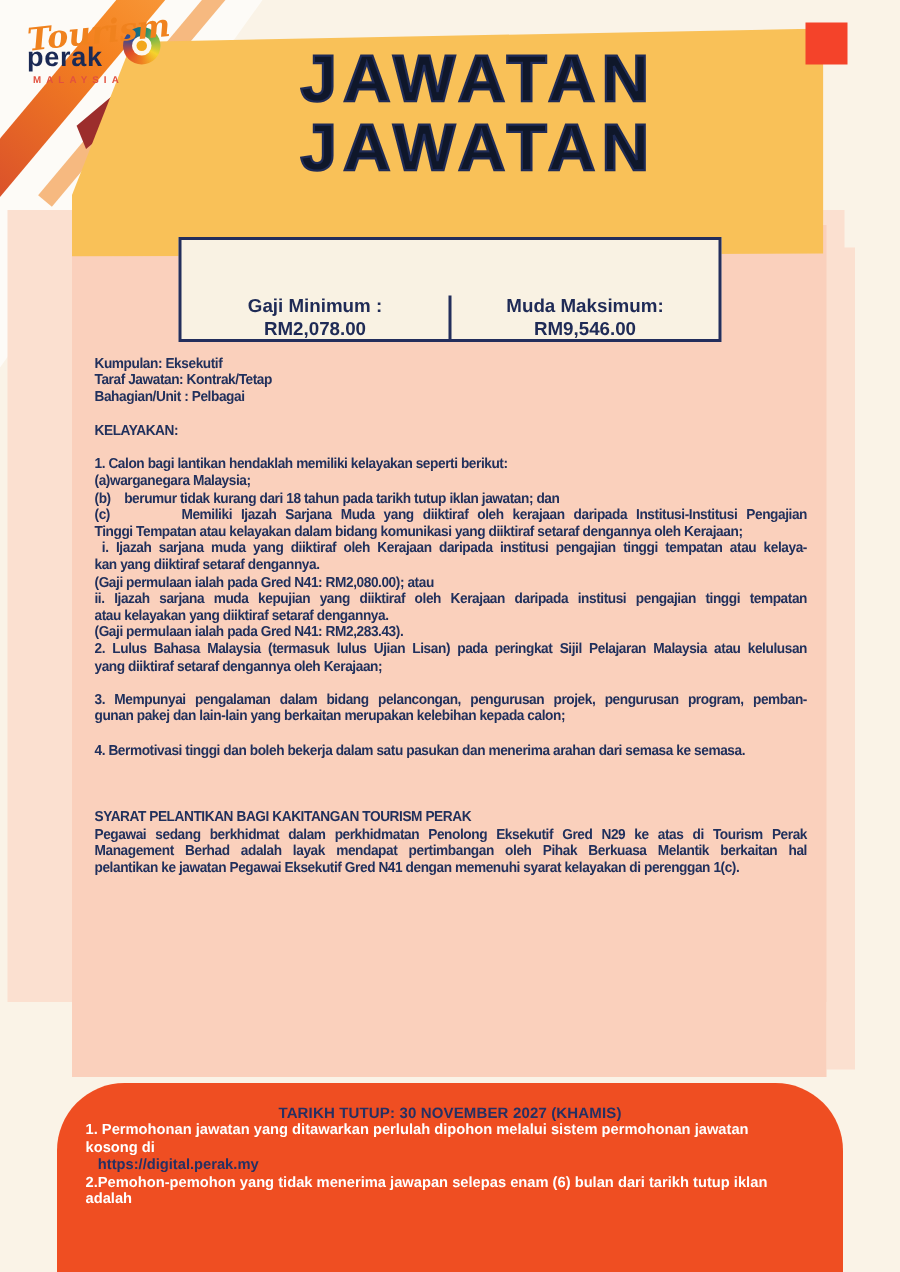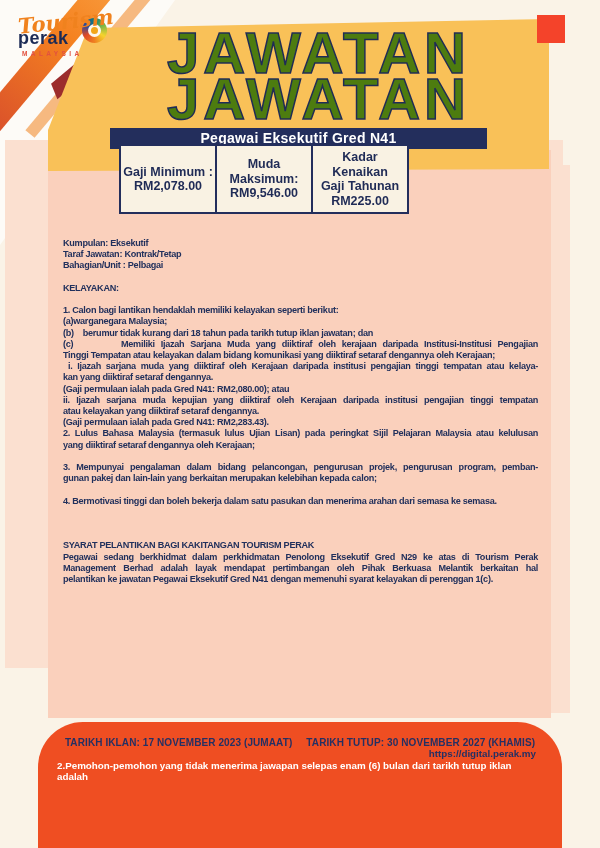--- a/index.html
+++ b/index.html
@@ -33,46 +33,46 @@
 
   
   .pink-light-a{left:5px;top:140px;width:558px;height:528px;background:#fbe0d0;}
   .pink-light-b{left:551px;top:165px;width:19px;height:548px;background:#fbe0d0;}
   .pink-main{left:48px;top:150px;width:503px;height:568px;background:#fad0bc;}
   .yellow-card{left:48px;top:18px;width:501px;height:155px;background:#f9c158;
         clip-path:polygon(40px 10px,501px 1px,501px 151px,0 153px,0 112px);}
   .orange-square{left:537px;top:15px;width:28px;height:28px;background:#f4432a;}
 
   
-  .title{left:68px;top:30px;width:501px;text-align:center;color:#4d7c0f;font-weight:800;
-        font-size:58px;line-height:46px;letter-spacing:4px;-webkit-text-stroke:1.5px #1f2b56;z-index:4;}
+  .title{left:68px;top:30px;width:501px;text-align:center;color:#0f172a;font-weight:800;
+        font-size:44px;line-height:46px;letter-spacing:4px;-webkit-text-stroke:1.5px #1f2b56;z-index:4;}
   .banner{left:110px;top:128px;width:377px;height:21px;background:#232e5c;color:#ffffff;
         text-align:center;font-size:14px;font-weight:bold;line-height:21px;letter-spacing:.3px;z-index:6;}
 
   
-  .salary-box{left:119px;top:144px;width:290px;height:70px;background:#f9f2e3;
-        border:2px solid #232e5c;box-sizing:border-box;display:flex;z-index:6;}
+  .salary-box{left:119px;top:158px;width:362px;height:70px;background:#f9f2e3;
+        border:2px solid #232e5c;box-sizing:border-box;display:flex;z-index:6;align-items:flex-end;}
   .salary-col{flex:1;display:flex;flex-direction:column;justify-content:center;align-items:center;
         color:#1f2b56;font-weight:bold;font-size:12.5px;line-height:14.5px;border-right:2px solid #232e5c;text-align:center;}
   .salary-col:last-child{border-right:none;}
 
   
   .details{left:63px;top:237px;width:500px;transform:scaleX(.95);transform-origin:0 0;
         color:#21305c;font-size:9.6px;font-weight:bold;letter-spacing:-.3px;line-height:11.2px;z-index:6;}
   .list-line{min-height:11.2px;white-space:pre-wrap;}
   .list-line.just{text-align:justify;text-align-last:justify;}
 
   
   .footer{left:38px;top:722px;width:524px;height:130px;background:#ef4e22;
         border-radius:45px 45px 0 0;z-index:6;color:#ffffff;}
   .footer-dates{display:flex;justify-content:center;gap:14px;margin-top:15px;
         color:#253063;font-weight:bold;font-size:10px;letter-spacing:.1px;}
   .footer-body{padding:0 26px 0 19px;font-size:9.8px;font-weight:bold;line-height:11.5px;}
   .f-head{color:#253063;margin-top:8px;}
-  .f-url{color:#253063;white-space:pre-wrap;text-align:right;}
+  .f-url{color:#253063;white-space:pre-wrap;}
   .footer-body .list-line{min-height:11.5px;}
 </style>
 </head>
 <body>
 
 <div class="page">
 
   <div class="abs white-corner"></div>
   <div class="abs ribbon-light"></div>
   <div class="abs ribbon-main"></div>
@@ -90,35 +90,29 @@
     <div class="logo-script">Tourism</div>
     <div class="logo-name">perak</div>
     <div class="logo-country">MALAYSIA</div>
   </div>
 
   <div class="abs title">
     <div>JAWATAN</div>
     <div>JAWATAN</div>
   </div>
 
-  <div class="abs banner">Pegawai Eksekutif Gred N41</div>
 
   <div class="abs salary-box">
     <div class="salary-col">
         <div class="list-line">Gaji Minimum :</div>
         <div class="list-line">RM2,078.00</div>
       </div>
     <div class="salary-col">
         <div class="list-line">Muda Maksimum:</div>
         <div class="list-line">RM9,546.00</div>
-      </div>
-    <div class="salary-col">
-        <div class="list-line">Kadar Kenaikan</div>
-        <div class="list-line">Gaji Tahunan</div>
-        <div class="list-line">RM225.00</div>
       </div>
   </div>
 
   <div class="abs details">
       <div class="list-line">Kumpulan: Eksekutif</div>
       <div class="list-line">Taraf Jawatan: Kontrak/Tetap</div>
       <div class="list-line">Bahagian/Unit : Pelbagai</div>
       <div class="list-line">&nbsp;</div>
       <div class="list-line">KELAYAKAN:</div>
       <div class="list-line">&nbsp;</div>
@@ -144,24 +138,24 @@
       <div class="list-line">&nbsp;</div>
       <div class="list-line">&nbsp;</div>
       <div class="list-line bold">SYARAT PELANTIKAN BAGI KAKITANGAN TOURISM PERAK</div>
       <div class="list-line just">Pegawai sedang berkhidmat dalam perkhidmatan Penolong Eksekutif Gred N29 ke atas di Tourism Perak</div>
       <div class="list-line just">Management Berhad adalah layak mendapat pertimbangan oleh Pihak Berkuasa Melantik berkaitan hal</div>
       <div class="list-line">pelantikan ke jawatan Pegawai Eksekutif Gred N41 dengan memenuhi syarat kelayakan di perenggan 1(c).</div>
     </div>
 
   <div class="abs footer">
     <div class="footer-dates">
-      <span>TARIKH IKLAN: 17 NOVEMBER 2023 (JUMAAT)</span>
       <span>TARIKH TUTUP: 30 NOVEMBER 2027 (KHAMIS)</span>
     </div>
     <div class="footer-body">
+      <div class="list-line">1. Permohonan jawatan yang ditawarkan perlulah dipohon melalui sistem permohonan jawatan kosong di</div>
       <div class="f-url">   https://digital.perak.my</div>
       <div>
           <div class="list-line">2.Pemohon-pemohon yang tidak menerima jawapan selepas enam (6) bulan dari tarikh tutup iklan adalah</div>
         </div>
     </div>
   </div>
 
 </div>
 
 </body></html>

